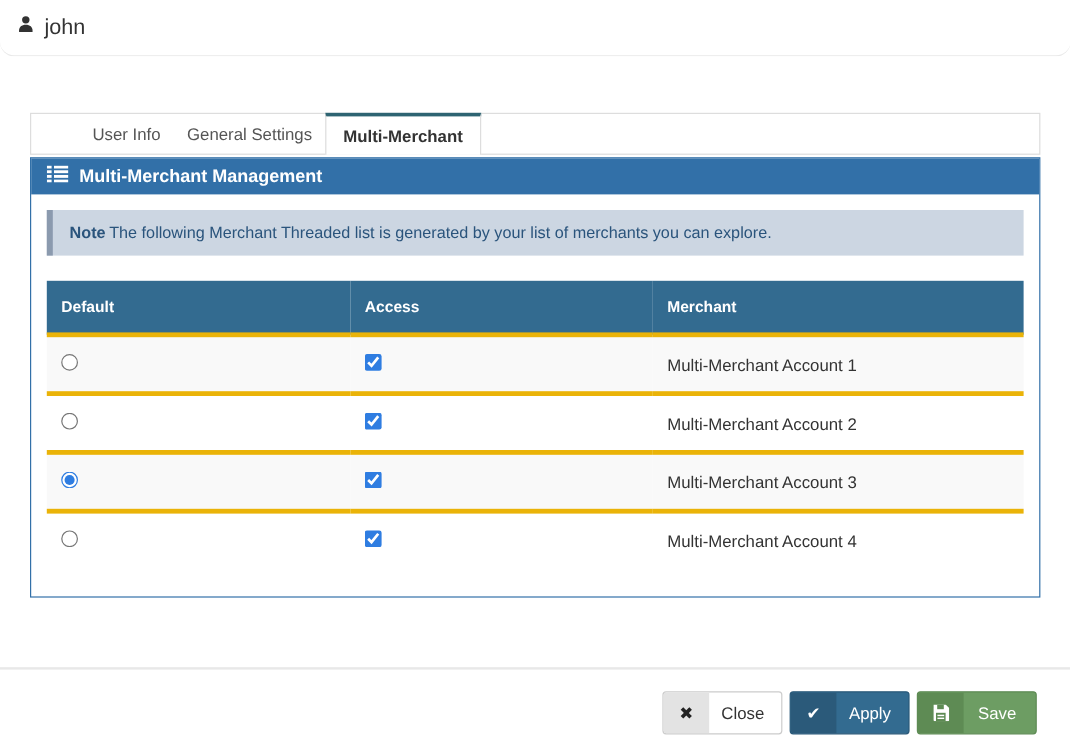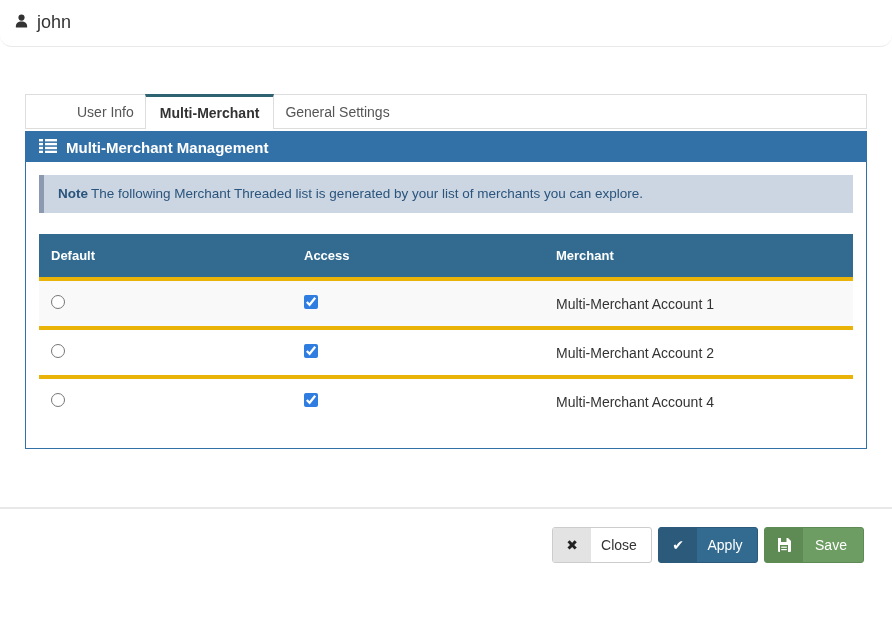--- a/index.html
+++ b/index.html
@@ -108,25 +108,25 @@
   </span>
   <span class="uname">john</span>
 </div>
 
 <div class="content">
 
   <div class="tabbar">
     <div class="tab">
         <span>User Info</span>
       </div>
+    <div class="tab">
+        <span>General Settings</span>
+      </div>
     <div class="tab active">
         <span>Multi-Merchant</span>
-      </div>
-    <div class="tab">
-        <span>General Settings</span>
       </div>
   </div>
 
   <div class="panel">
     <div class="panel-heading">
       <span>
         <svg width="18" height="14" viewBox="0 0 18 14" fill="#fff" aria-hidden="true">
           <rect x="0" y="0" width="4" height="2.4"></rect>
             <rect x="6" y="0" width="12" height="2.4"></rect>
           <rect x="0" y="3.9" width="4" height="2.4"></rect>
@@ -154,20 +154,25 @@
         <tbody>
             <tr class="striped">
               <td><input type="radio" name="default-merchant" style=""></td>
               <td><input type="checkbox" checked="" style=""></td>
               <td><span>Multi-Merchant Account 1</span></td>
             </tr>
             <tr>
               <td><input type="radio" name="default-merchant" style=""></td>
               <td><input type="checkbox" checked="" style=""></td>
               <td><span>Multi-Merchant Account 2</span></td>
+            </tr>
+            <tr class="striped">
+              <td><input type="radio" name="default-merchant" checked="" style=""></td>
+              <td><input type="checkbox" checked="" style=""></td>
+              <td><span>Multi-Merchant Account 3</span></td>
             </tr>
             <tr>
               <td><input type="radio" name="default-merchant" style=""></td>
               <td><input type="checkbox" checked="" style=""></td>
               <td><span>Multi-Merchant Account 4</span></td>
             </tr>
           </tbody>
       </table>
     </div>
   </div>

